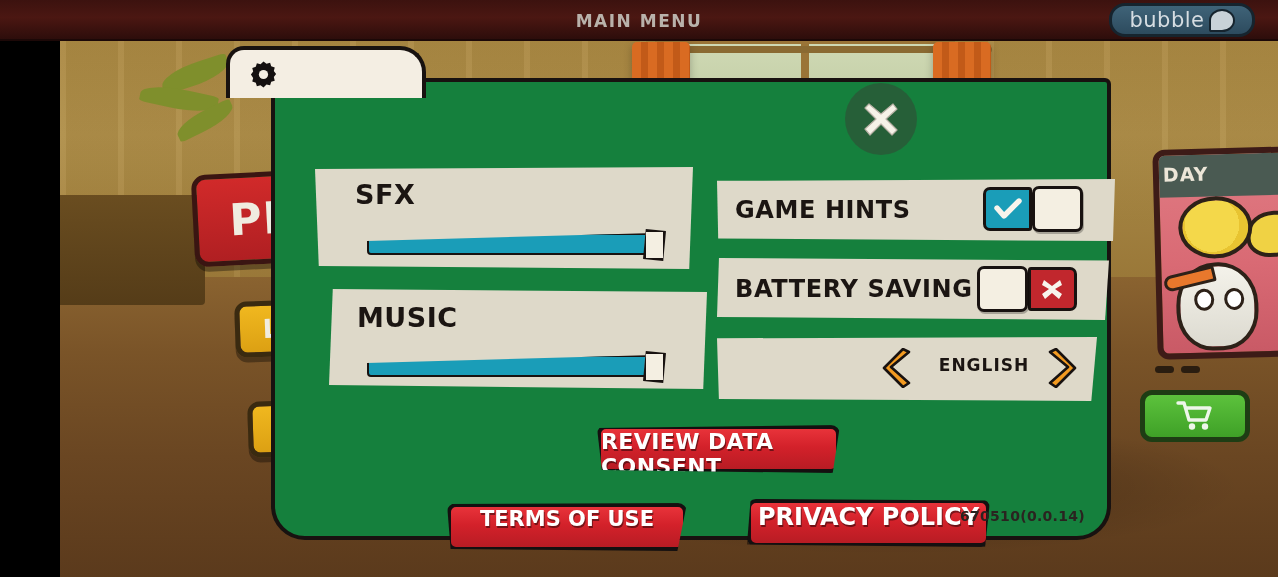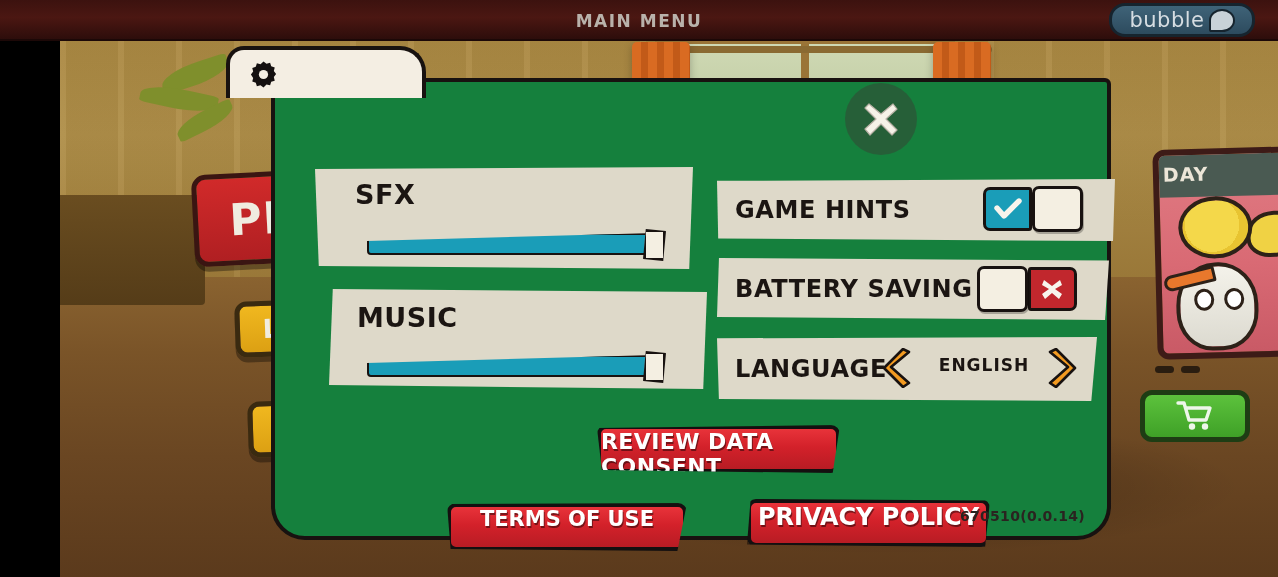--- a/index.html
+++ b/index.html
@@ -291,21 +291,20 @@
           <div class="tg-knob" style="border-radius:7px;"></div>
           <div class="tg-side tg-off">
             <svg width="26" height="26" viewBox="0 0 26 26">
               <path d="M5 4 L13 10 L21 4 L23 9 L16 13 L23 18 L20 23 L13 17 L6 23 L3 18 L10 13 L3 9 Z" fill="#F7F4EC"></path>
             </svg>
           </div>
         </div>
       </div>
 
       <div class="opt-row language">
-        <span class="opt-label">LANGUAGE</span>
         <div class="lang-arrow left">
           <svg width="38" height="40" viewBox="0 0 38 40">
             <path d="M29 4 L11 19 L29 35 L23 39 L4 20 L23 1 Z" fill="#F29A21" stroke="#181210" stroke-width="2.6" stroke-linejoin="round"></path>
           </svg>
         </div>
         <span class="lang-value">ENGLISH</span>
         <div class="lang-arrow right">
           <svg width="38" height="40" viewBox="0 0 38 40">
             <path d="M9 4 L27 19 L9 35 L15 39 L34 20 L15 1 Z" fill="#F29A21" stroke="#181210" stroke-width="2.6" stroke-linejoin="round"></path>
           </svg>

